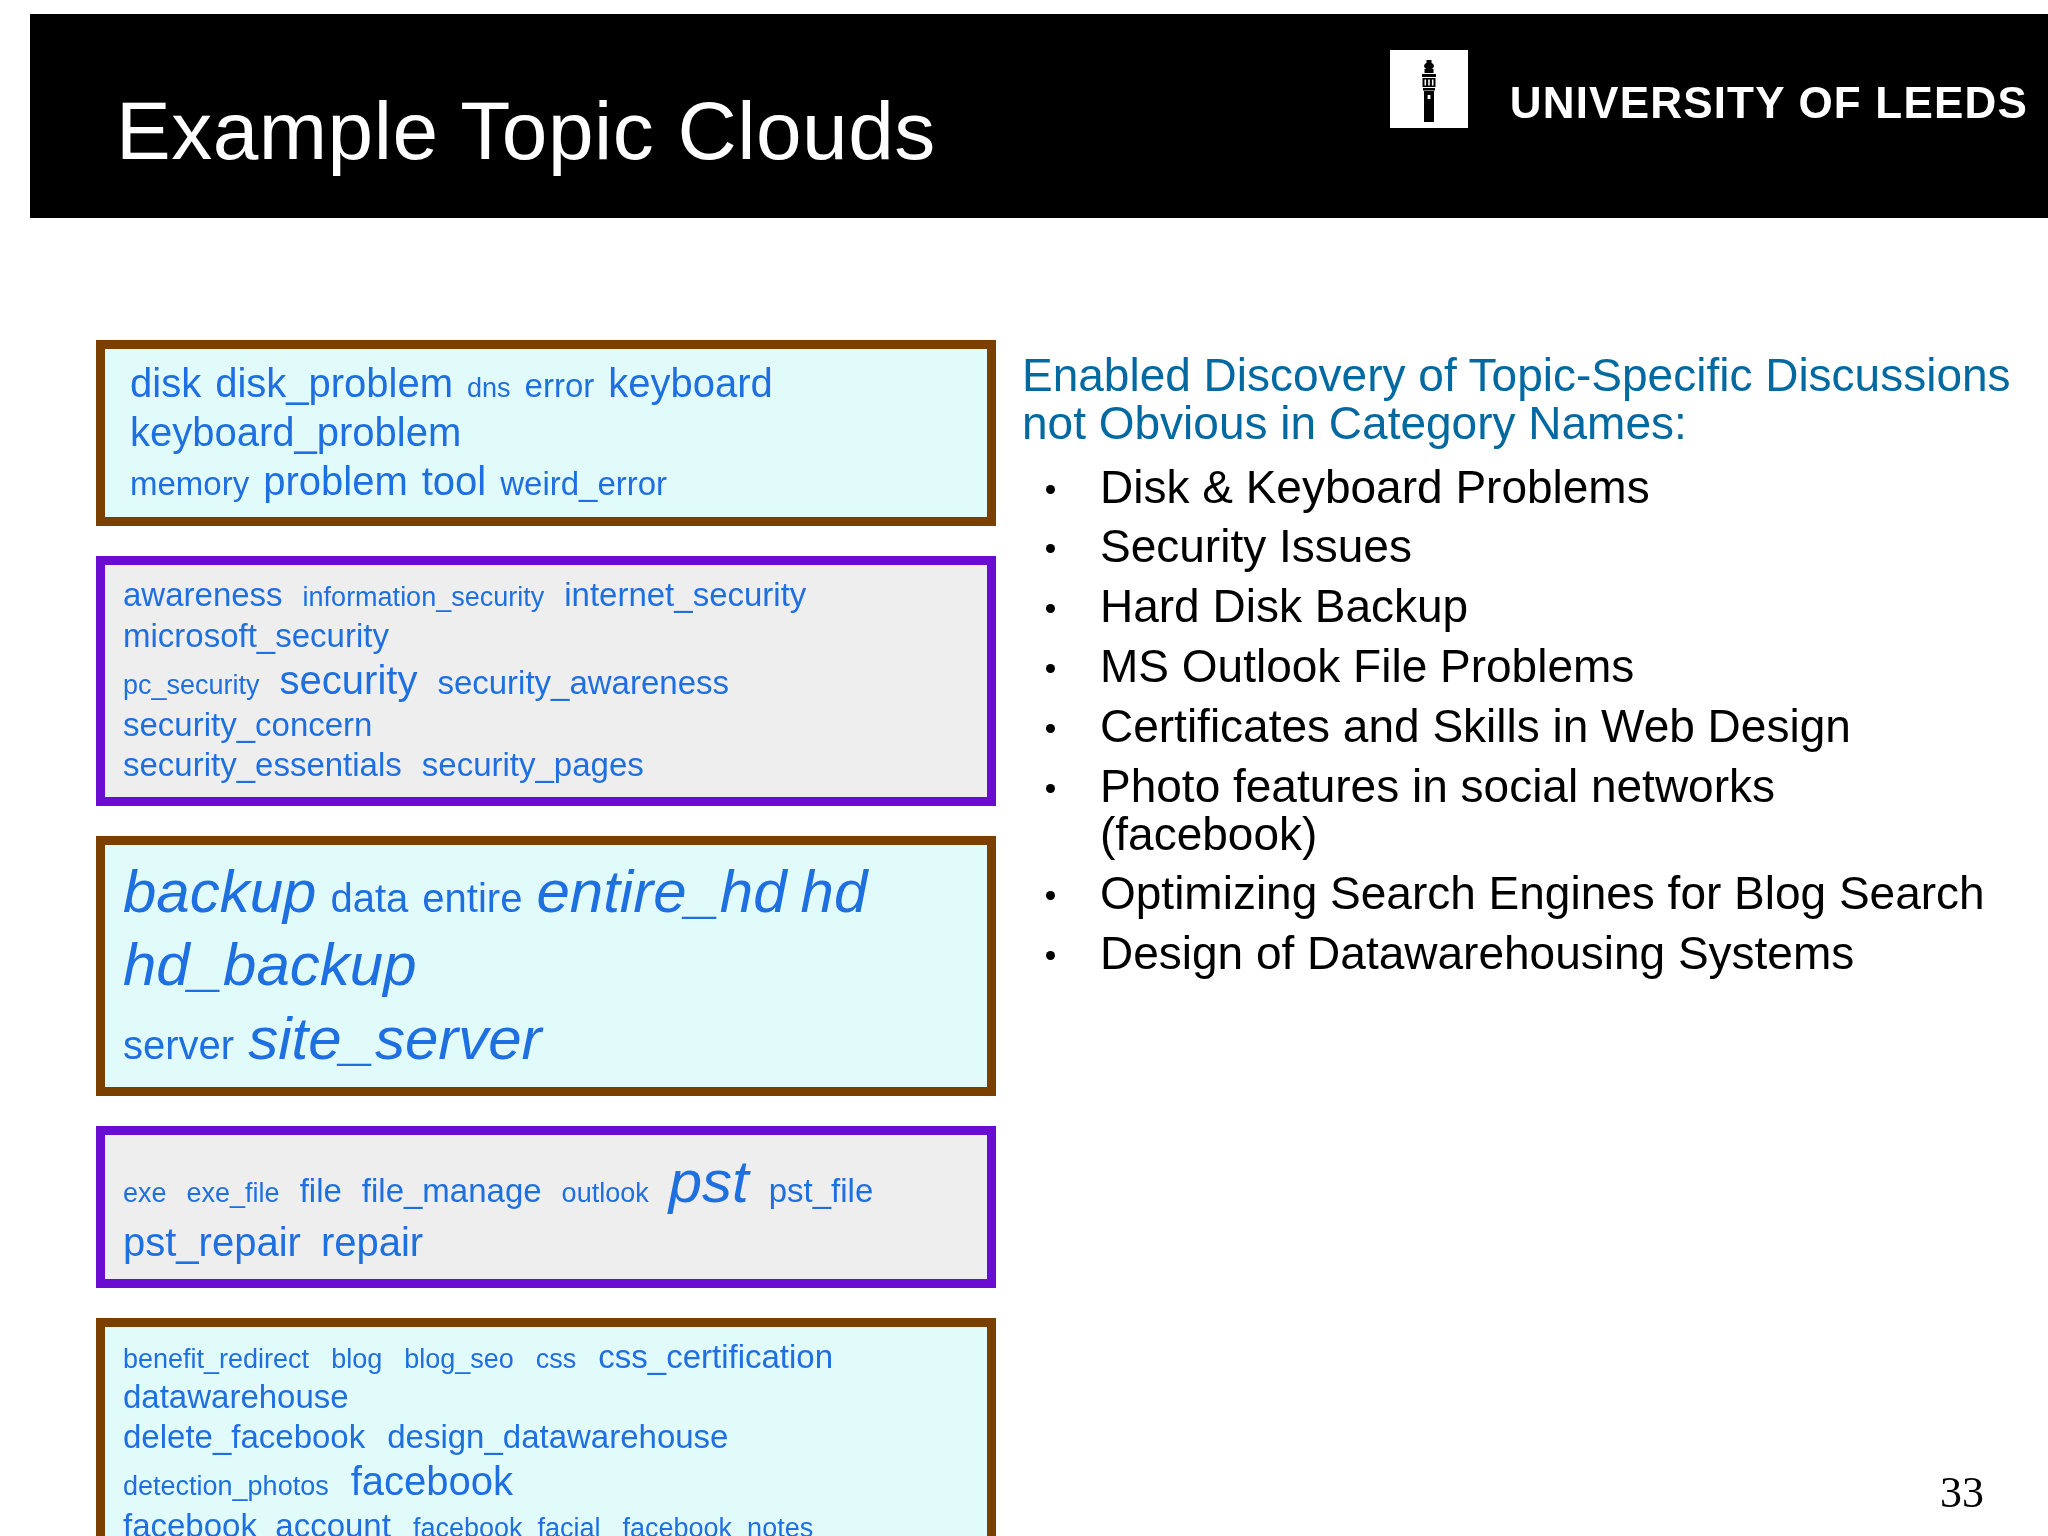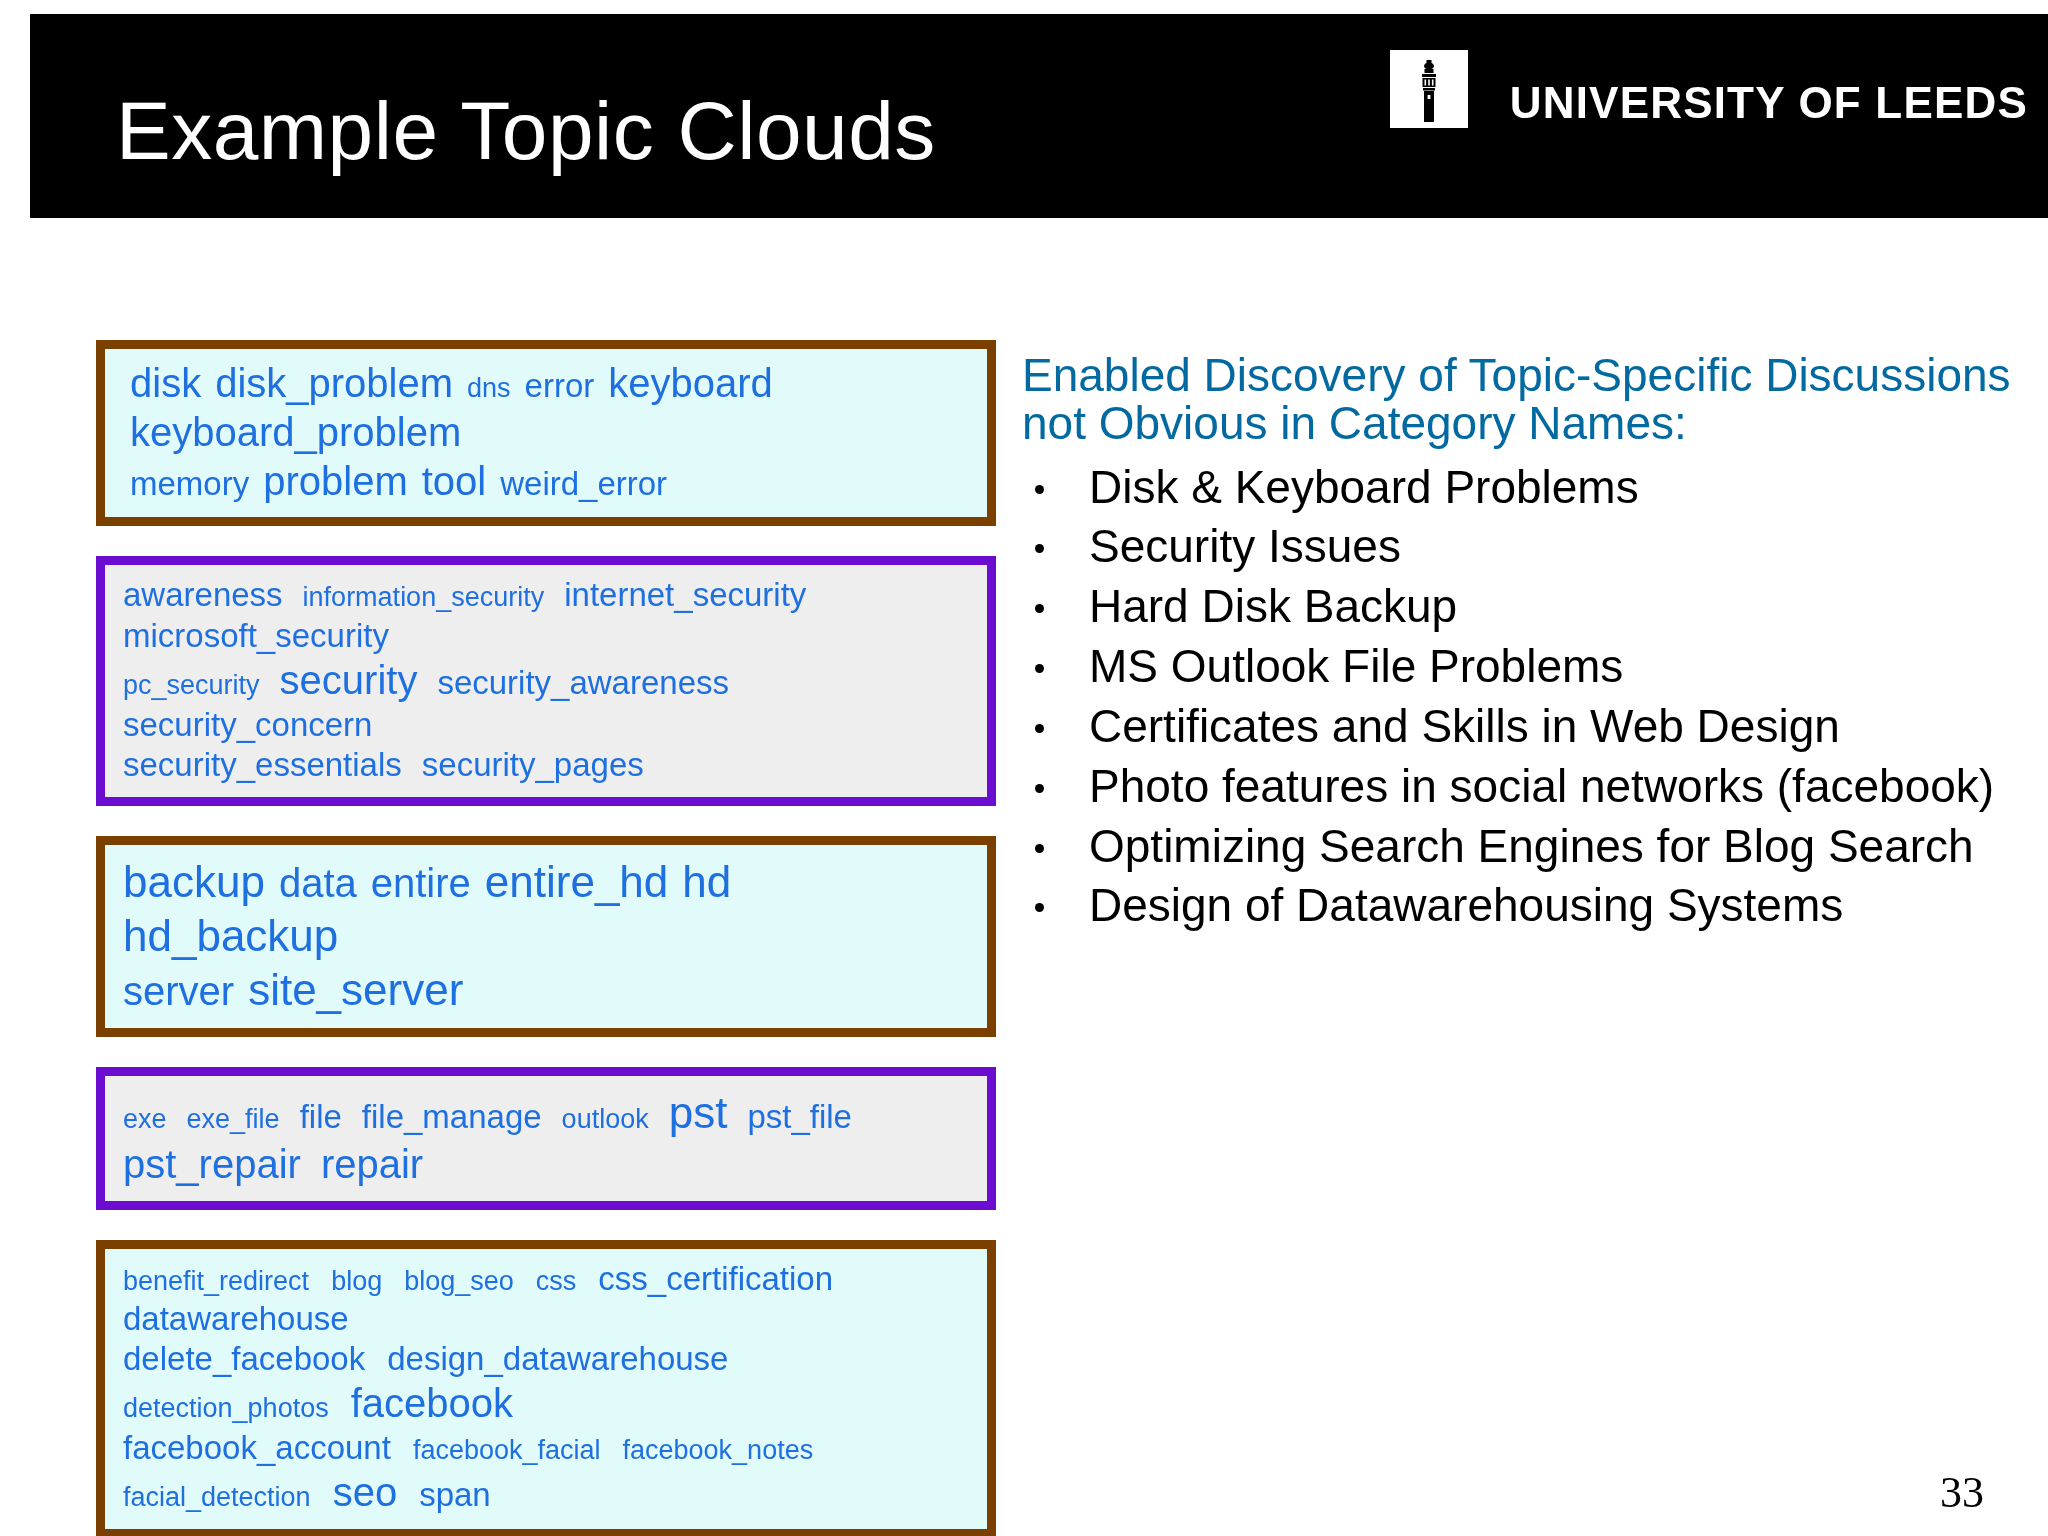--- a/index.html
+++ b/index.html
@@ -55,39 +55,39 @@
   .cloud.purple{ border:9px solid #6a0dd0; background:#eeeeee; }
   .cloud .w{
     color:#1e6fe0;
     margin-right:14px;
     white-space:nowrap;
     display:inline-block;
   }
   .s2{ font-size:27px; }
   .s3{ font-size:33px; }
   .s4{ font-size:40px; }
-  .s5{ font-size:44px; }
+  .s5{ font-size:60px;font-style:italic; }
 
   #cloud1{ min-height:118px;padding-left:25px; }
   #cloud2{ min-height:148px; }
   #cloud3{ min-height:132px; }
   #cloud4{ min-height:82px; }
   #cloud5{ min-height:190px; }
 
   #cloud2 .w, #cloud4 .w { margin-right:20px; }
   #cloud5 .w { margin-right:22px; }
 
   
   .right{
     position:absolute;left:1022px;top:352px;width:990px;
   }
   .lead{
     font-size:46px;color:#0369a1;line-height:1.04;margin:0 0 16px 0;
   }
-  .bullets{ list-style:none;margin:5px;padding:0; }
+  .bullets{ list-style:none;margin:16px;padding:0; }
   .bullets li{
     position:relative;
     font-size:46px;color:#000000;line-height:1.04;
     padding-left:62px;margin-bottom:12px;
   }
   .bullets li .dot{
     position:absolute;left:8px;top:21px;
     width:9px;height:9px;border-radius:50%;background:#000000;
   }
   .page-num{

